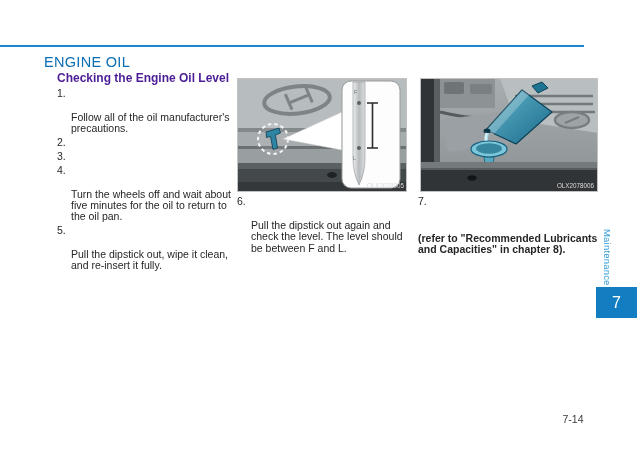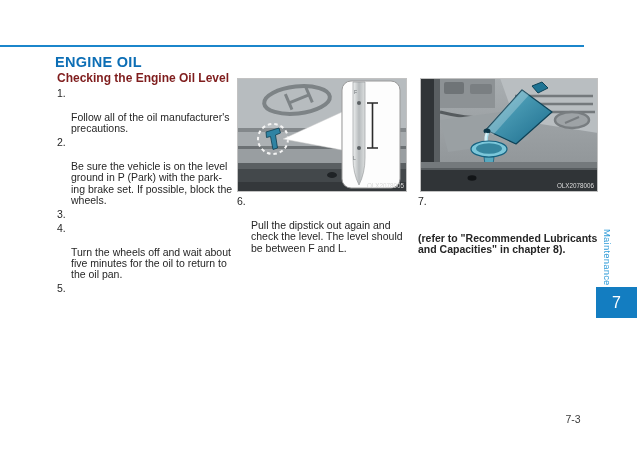--- a/index.html
+++ b/index.html
@@ -2,22 +2,22 @@
 <html><head>
 <meta charset="utf-8">
 <style>
   html,body{margin:0;padding:0;}
   body{
     width:640px;height:460px;position:relative;background:#ffffff;overflow:hidden;
     font-family:"Liberation Sans", sans-serif;color:#262626;
   }
   .abs{position:absolute;}
   .header-line{left:0;top:45px;width:584px;height:2px;background:#1b86cb;}
-  .title{left:55px;top:54px;font-size:14.5px;font-weight:bold;color:#0c6eb5;letter-spacing:0.3px;}
-  .subtitle{left:57px;top:71px;font-size:12px;font-weight:bold;color:#7f1d1d;}
+  .title{left:44px;top:54px;font-size:14.5px;font-weight:normal;color:#0c6eb5;letter-spacing:0.3px;}
+  .subtitle{left:57px;top:71px;font-size:12px;font-weight:bold;color:#4c1d95;}
   .bodytext{font-size:10.5px;line-height:11.3px;color:#262626;}
   .steps{left:57px;top:88px;width:181px;}
   .step{display:flex;margin-bottom:2.5px;}
   .step-num{flex:none;width:14px;}
   .step-text{white-space:pre-line;text-align:justify;margin-top:24px;}
   .fig{overflow:hidden;}
   .fig1{left:237px;top:78px;width:170px;height:114px;}
   .fig2{left:420px;top:78px;width:178px;height:114px;}
   .caption{display:flex;}
   .caption6{left:237px;top:196px;width:178px;}
@@ -45,36 +45,34 @@
 <div class="abs subtitle">Checking the Engine Oil Level</div>
 
 <div class="abs steps bodytext">
   <div class="step">
     <span class="step-num">1.</span>
       <span class="step-text">Follow all of the oil manufacturer's
 precautions.</span>
   </div>
   <div class="step">
     <span class="step-num">2.</span>
-      <span class="step-text">Be sure the vehicle is on the level
-ground in P (Park) with the park-
-ing brake set. If possible, block the
-wheels.</span>
   </div>
   <div class="step">
     <span class="step-num">3.</span>
   </div>
   <div class="step">
     <span class="step-num">4.</span>
       <span class="step-text">Turn the wheels off and wait about
 five minutes for the oil to return to
 the oil pan.</span>
   </div>
   <div class="step">
     <span class="step-num">5.</span>
+      <span class="step-text">Pull the dipstick out, wipe it clean,
+and re-insert it fully.</span>
   </div>
 </div>
 
 <div class="abs fig fig1">
   <svg width="170" height="114" viewBox="0 0 170 114">
     <defs>
       <linearGradient id="f1bg" x1="0" y1="0" x2="0" y2="1">
         <stop offset="0" stop-color="#c0c4c6"></stop>
           <stop offset="1" stop-color="#9aa0a3"></stop>
       </linearGradient>
@@ -170,13 +168,13 @@
 </div>
 
 <div class="abs note bodytext"><span class="note-bold">(refer to "Recommended Lubricants
 and Capacities" in chapter 8).</span></div>
 
 <div class="abs tab-label">Maintenance</div>
 <div class="abs chapter-box">
   <span>7</span>
 </div>
 
-<div class="abs page-num">7-3</div>
+<div class="abs page-num">7-14</div>
 
 </body></html>

